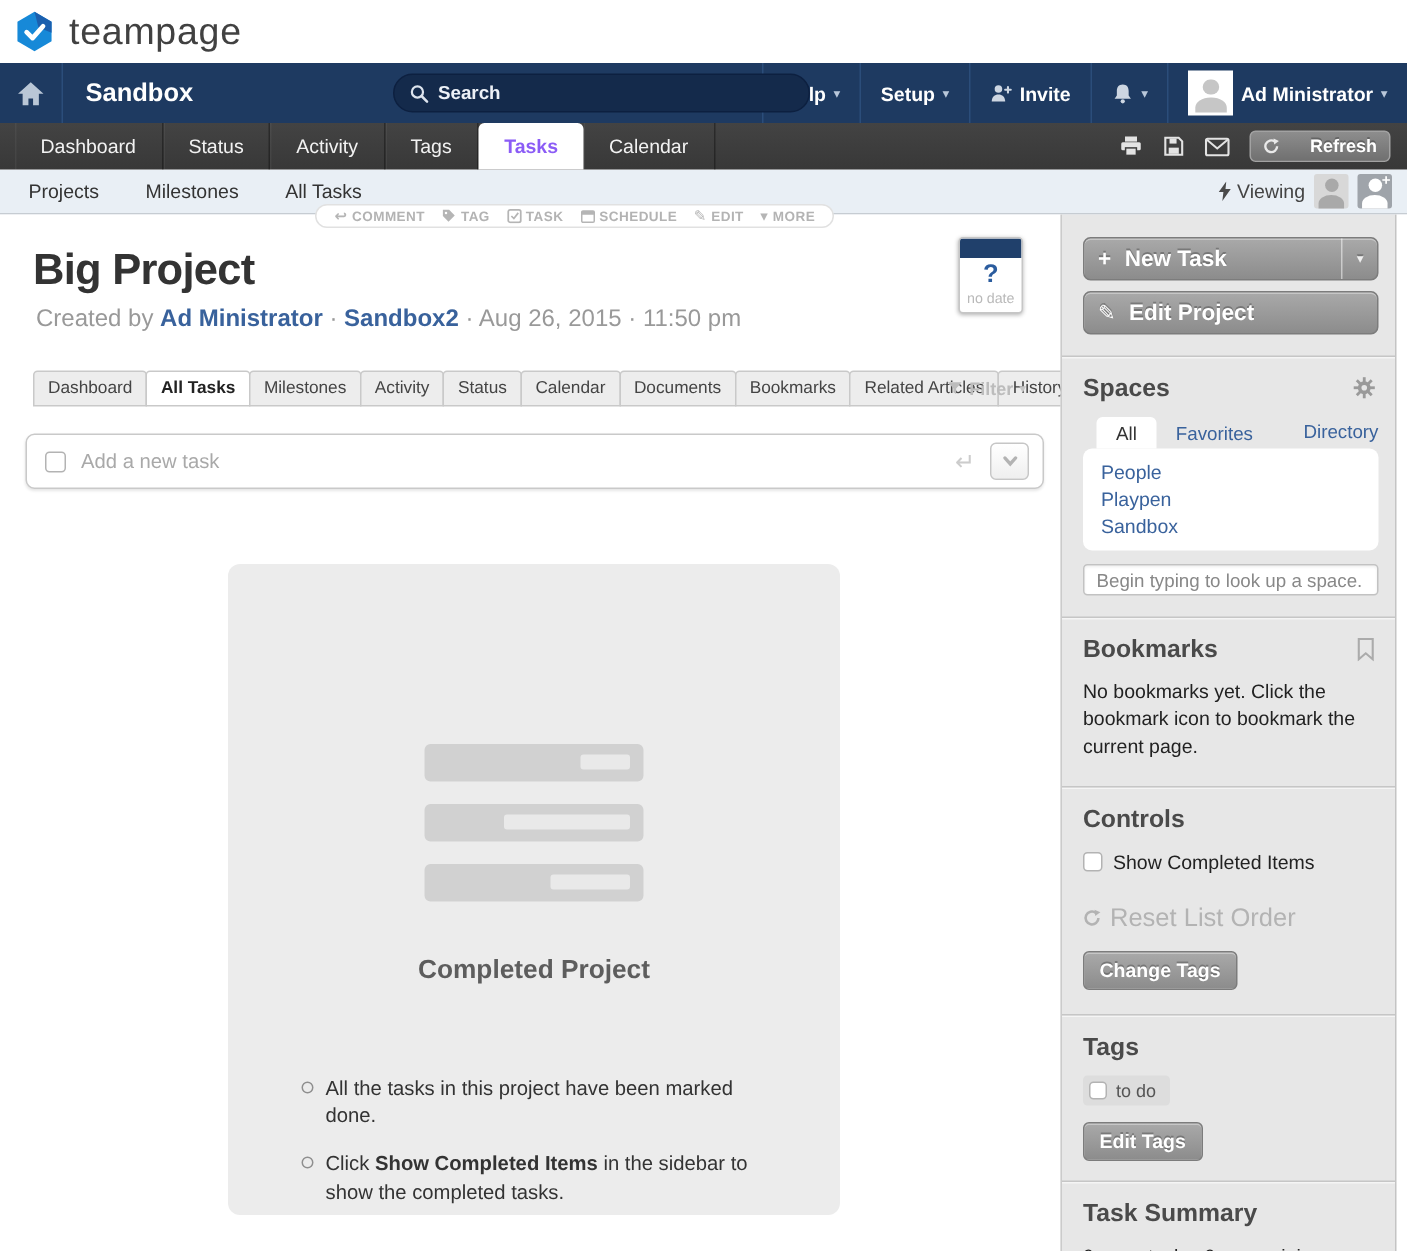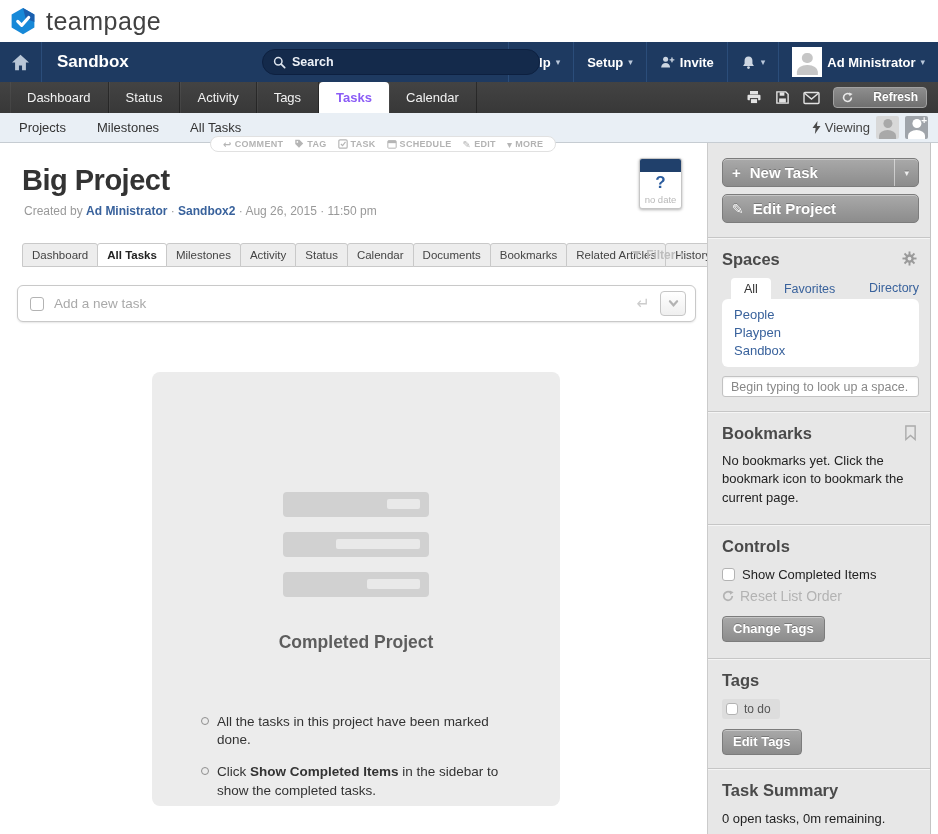--- a/index.html
+++ b/index.html
@@ -44,21 +44,21 @@
   .add-viewer .plus { position:absolute; right:1px; top:-1px; color:#fff; font-size:10px; font-weight:bold; z-index:2; }
 
   
   .hover-toolbar { position:absolute; left:210px; top:136px; height:16px; background:#fff; border:1px solid #e1e1e1; border-radius:8px; display:flex; align-items:center; gap:11px; padding:0 12px; z-index:6; }
   .ht-item { display:flex; align-items:center; gap:3px; font-size:9px; font-weight:bold; color:#b3b3b3; letter-spacing:.3px; cursor:pointer; white-space:nowrap; }
   .ht-glyph { font-size:10px; color:#b5b5b5; }
 
   
   .content { position:absolute; top:143px; left:0; width:708px; bottom:0; background:#fff; }
   .page-title { margin:21px 0 0 22px; font-size:29px; font-weight:bold; color:#333; letter-spacing:-.5px; }
-  .byline { margin:7px 0 0 24px; font-size:12px; color:#999; }
+  .byline { margin:7px 0 0 24px; font-size:16px; color:#999; }
   .byline a { color:#39629c; text-decoration:none; font-weight:600; cursor:pointer; }
 
   .date-widget { position:absolute; top:15px; right:26px; width:43px; height:51px; background:#fff; border:1px solid #c6c6c6; border-radius:3px; box-shadow:0 1px 3px rgba(0,0,0,.3); overflow:hidden; text-align:center; }
   .date-widget .dw-head { height:13px; background:#20406b; }
   .date-widget .dw-q { font-size:17px; font-weight:bold; color:#2b5c9e; line-height:22px; }
   .date-widget .dw-label { font-size:9.5px; color:#b9b9b9; }
 
   .article-tabs { position:relative; display:flex; align-items:flex-end; margin:25px 0 0 22px; padding-right:90px; }
   .a-tab { font-size:11.5px; color:#444; background:#ededed; border:1px solid #c9c9c9; border-radius:3px 3px 0 0; padding:5px 9px; margin-left:-1px; cursor:pointer; white-space:nowrap; }
   .a-tab:first-child { margin-left:0; }
@@ -93,21 +93,21 @@
   .sp-tab-all { background:#fff; border-radius:4px 4px 0 0; padding:4px 13px 3px; color:#333; margin-left:9px; cursor:pointer; }
   .sp-tab-fav { color:#39629c; padding:4px 13px 3px; cursor:pointer; }
   .sp-tab-dir { margin-left:auto; color:#39629c; padding-bottom:4px; cursor:pointer; }
   .spaces-panel { background:#fff; border-radius:6px; padding:7px 0 7px 12px; }
   .space-link { display:block; color:#39629c; font-size:13px; line-height:18px; text-decoration:none; cursor:pointer; }
   .lookup-input { margin-top:9px; width:100%; height:21px; border:1px solid #c2c2c2; border-radius:3px; font-size:12.5px; color:#777; padding:0 8px; font-family:inherit; outline:none; box-shadow:inset 0 1px 2px rgba(0,0,0,.07); }
   .lookup-input::placeholder { color:#888; opacity:1; }
   .sb-text { margin-top:9px; font-size:13px; color:#222; line-height:1.42; max-width:182px; }
   .sb-row { display:flex; align-items:center; gap:7px; margin-top:11px; font-size:13px; color:#222; }
   .sb-row .checkbox { width:13px; height:13px; }
-  .sb-muted { display:flex; align-items:center; gap:6px; margin-top:6px; font-size:14px; color:#b3b3b3; cursor:pointer; }
+  .sb-muted { display:flex; align-items:center; gap:6px; margin-top:20px; font-size:17px; color:#b3b3b3; cursor:pointer; }
   .sb-small-btn { display:inline-block; margin-top:12px; padding:4px 10px 5px; background:linear-gradient(#a9a9a9,#8c8c8c); border:1px solid #7c7c7c; border-radius:4px; box-shadow:inset 0 1px 0 rgba(255,255,255,.35); color:#fff; font-size:13px; font-weight:bold; text-shadow:0 -1px 0 rgba(0,0,0,.25); cursor:pointer; }
   .tag-chip { display:inline-flex; align-items:center; gap:6px; margin-top:9px; background:#ddd; border-radius:3px; padding:3px 9px 3px 4px; font-size:12px; color:#555; cursor:pointer; }
   .tag-chip .checkbox { width:12px; height:12px; }
   .right-strip { position:absolute; top:143px; right:0; width:8px; bottom:0; background:#fff; border-left:1px solid #c4c4c4; }
 </style>
 </head>
 <body>
 
 <div class="page">
 

